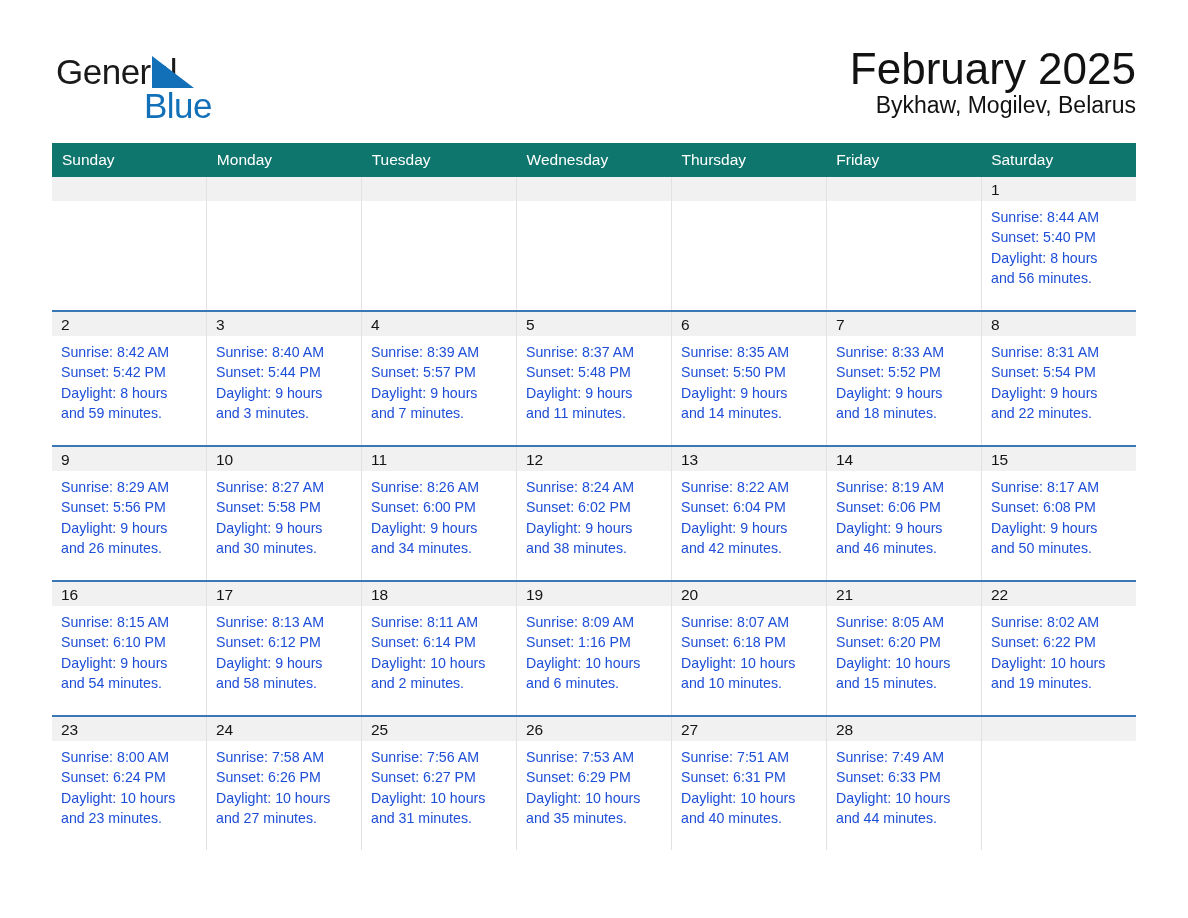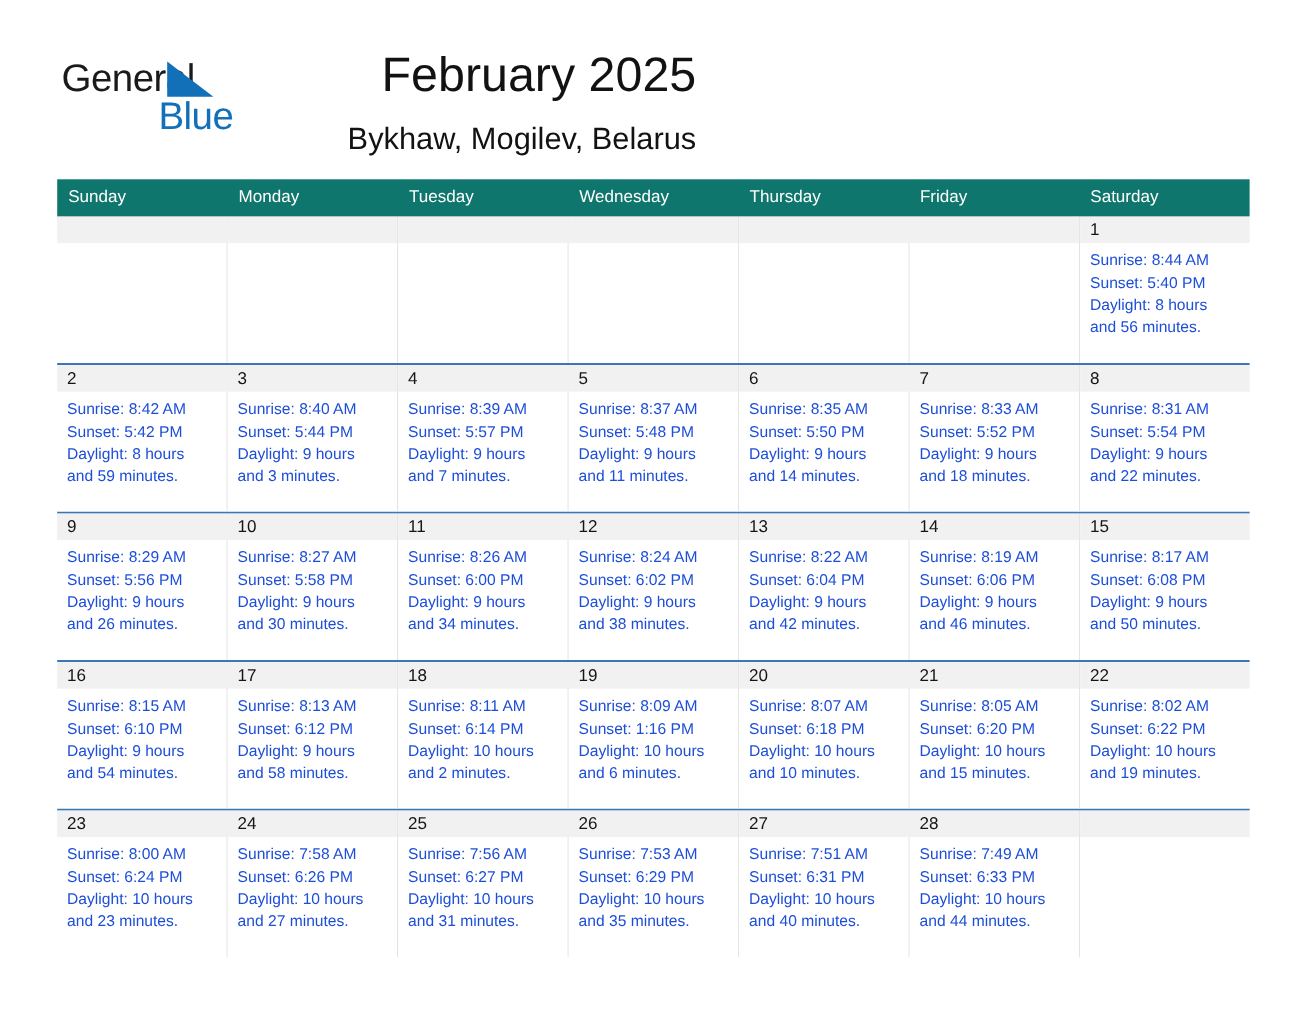--- a/index.html
+++ b/index.html
@@ -18,20 +18,21 @@
     position: relative;
     width: 1188px;
     height: 918px;
     box-sizing: border-box;
   }
 
   
   .top {
     display: flex;
     align-items: flex-start;
+    justify-content: space-between;
     padding: 44px 52px 0 56px;
     box-sizing: border-box;
   }
   .brand {
     position: relative;
     width: 260px;
     height: 78px;
   }
   .brand-general {
     position: absolute;
@@ -67,24 +68,24 @@
     padding-top: 2px;
   }
   .month-title {
     font-size: 44px;
     font-weight: normal;
     line-height: 1.05;
     color: #121212;
     letter-spacing: 0px;
   }
   .location-title {
-    font-size: 28px;
+    font-size: 23px;
     font-weight: normal;
     color: #121212;
-    margin-top: 18px;
+    margin-top: 0;
     letter-spacing: 0px;
   }
 
   
   .calendar {
     margin: 21px 52px 0 52px;
     width: 1084px;
     box-sizing: border-box;
   }
   .weekhead {

